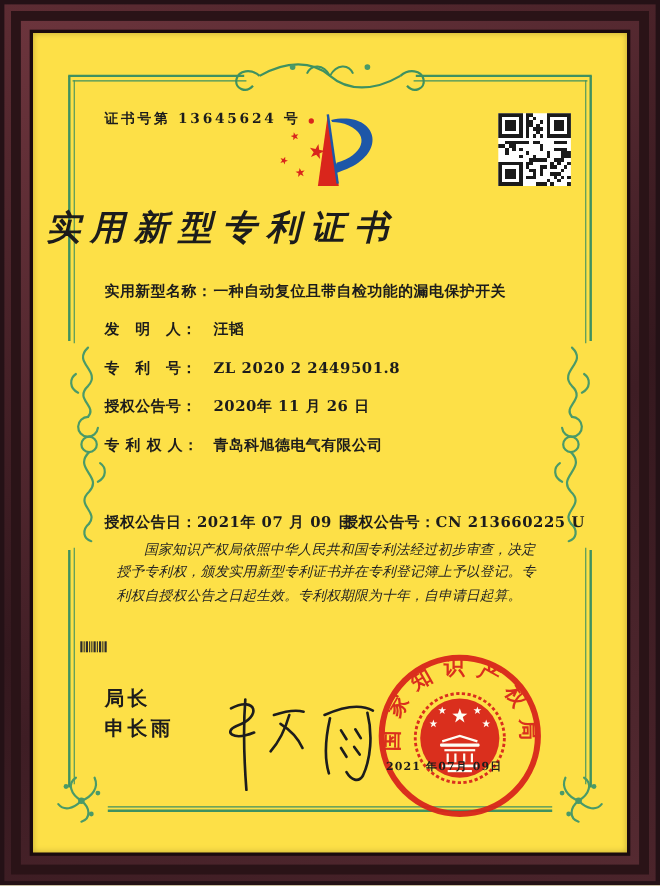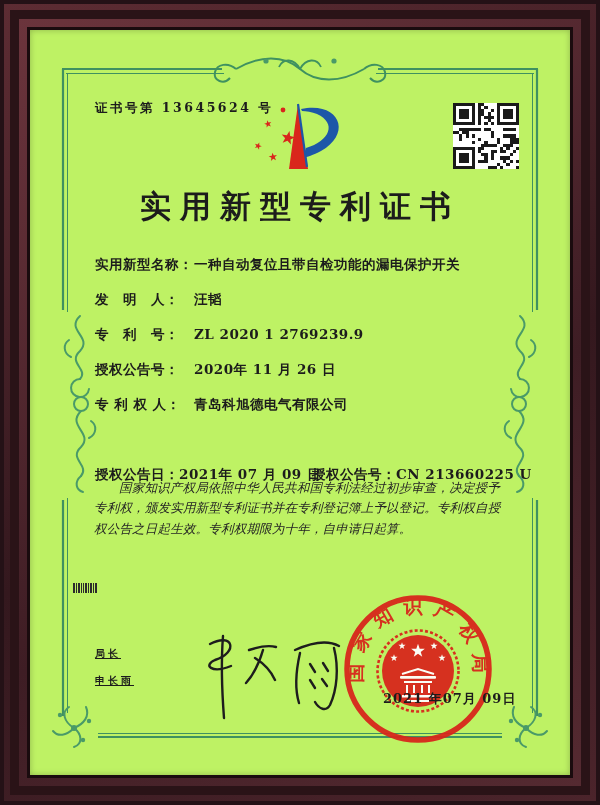--- a/index.html
+++ b/index.html
@@ -4,33 +4,33 @@
 <style>
   html,body{margin:0;padding:0;background:#ffffff;}
   .stage{position:relative;width:600px;height:805px;overflow:hidden;
          font-family:"DejaVu Serif","Liberation Serif",serif;color:#1c1c1c;}
   
   .f1{position:absolute;inset:0;background:#241116;}
   .f2{position:absolute;inset:4px;background:linear-gradient(155deg,#5d2c33,#34181e 55%,#4b242b);}
   .f3{position:absolute;inset:10px;background:#2a1317;}
   .f4{position:absolute;inset:19px;background:linear-gradient(150deg,#6b343c,#3e1d24 60%,#552a31);}
   .f5{position:absolute;inset:27px;background:#1a0b0e;}
-  .paper{position:absolute;inset:30px;background:#bef264;box-shadow:inset 0 0 6px rgba(0,0,0,.25);}
+  .paper{position:absolute;inset:30px;background:#fde047;box-shadow:inset 0 0 6px rgba(0,0,0,.25);}
   .abs{position:absolute;}
   .certno{left:65px;top:70px;font-size:12.5px;font-weight:600;letter-spacing:2.5px;}
-  .title{left:0;top:156px;width:100%;text-align:center;font-size:31px;font-weight:700;letter-spacing:9px;}
+  .title{left:12px;top:156px;width:100%;text-align:left;font-size:31px;font-weight:700;letter-spacing:9px;font-style:italic;}
   .frow{left:65px;right:40px;font-size:13.5px;font-weight:600;letter-spacing:.5px;white-space:nowrap;}
   .lab{display:inline-block;min-width:99px;}
   .grant2{position:absolute;left:217px;top:0;white-space:nowrap;}
   .paras{left:64px;top:448px;width:414px;font-size:12.5px;line-height:1.62;
          font-style:italic;letter-spacing:.2px;color:#242424;}
-  .paras p{margin:0;text-indent:2em;}
-  .signer{left:65px;top:610px;font-family:"DejaVu Sans","Liberation Sans",sans-serif;
-          font-size:10px;font-weight:600;letter-spacing:3px;line-height:27px;text-decoration:underline;}
-  .issuedate{left:321px;top:660px;font-size:13px;font-weight:600;letter-spacing:1px;z-index:6;margin-left:32px;}
+  .paras p{margin:12px;text-indent:2em;}
+  .signer{left:65px;top:592px;font-family:"DejaVu Sans","Liberation Sans",sans-serif;
+          font-size:18px;font-weight:600;letter-spacing:3px;line-height:27px;}
+  .issuedate{left:321px;top:660px;font-size:10px;font-weight:600;letter-spacing:1px;z-index:6;}
   .ornament-svg{left:0;top:0;width:540px;height:745px;}
   .ln{stroke:#3f9160;fill:none;}
   .vine{stroke:#4a9a68;fill:none;stroke-width:2;stroke-linecap:round;}
   .vinefill{fill:#4a9a68;stroke:none;}
   .qrbox{left:423px;top:73px;width:66px;height:66px;}
   .logo{left:215px;top:71px;width:112px;height:78px;}
   .sig{left:153px;top:590px;width:170px;height:110px;z-index:4;}
   .seal{left:308px;top:559px;width:160px;height:160px;z-index:3;opacity:.94;}
   .barcode{left:43px;top:553px;width:24px;height:10px;display:flex;gap:1px;}
   .barcode i{display:block;background:#2b2b2b;height:100%;}
@@ -245,21 +245,21 @@
 
     <div class="abs title">实用新型专利证书</div>
 
     <div class="abs frow" style="top:226px">
       <span class="lab">实用新型名称：</span><span>一种自动复位且带自检功能的漏电保护开关</span>
     </div>
     <div class="abs frow" style="top:261px">
       <span class="lab">发　明　人：</span><span>汪韬</span>
     </div>
     <div class="abs frow" style="top:296px">
-      <span class="lab">专　利　号：</span><span>ZL 2020 1 2769239.9</span>
+      <span class="lab">专　利　号：</span><span>ZL 2020 2 2449501.8</span>
     </div>
     <div class="abs frow" style="top:331px">
       <span class="lab">授权公告号：</span><span>2020年 11 月 26 日</span>
     </div>
     <div class="abs frow" style="top:366px">
       <span class="lab">专 利 权 人：</span><span>青岛科旭德电气有限公司</span>
     </div>
     <div class="abs frow" style="top:436px">
       <span>授权公告日：</span><span>2021年 07 月 09 日</span>
       <span class="grant2">

